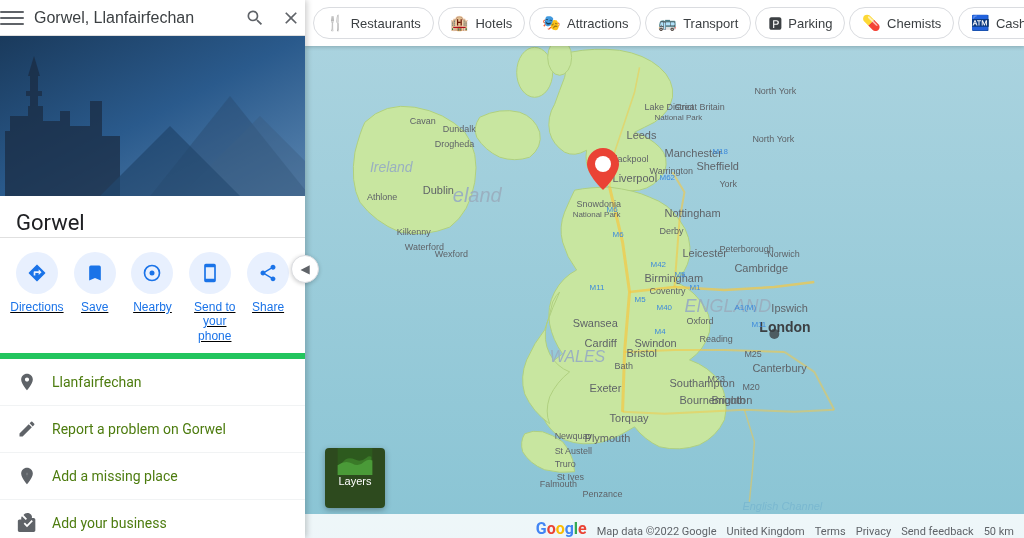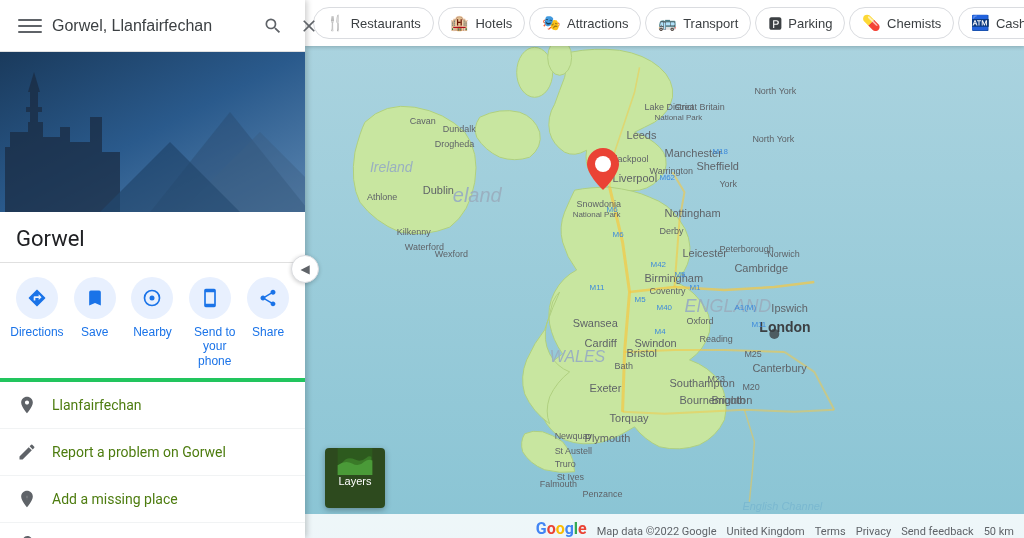--- a/index.html
+++ b/index.html
@@ -7,51 +7,52 @@
 
     
     #sidebar {
       position: absolute; left: 0; top: 0; width: 305px; height: 538px;
       background: #fff; z-index: 10; display: flex; flex-direction: column;
       box-shadow: 2px 0 6px rgba(0,0,0,0.2);
     }
 
     
     .search-bar {
-      display: flex; align-items: center; height: 52px; padding: 0 18px;
+      display: flex; align-items: center; height: 36px; padding: 0 0;
       border-bottom: 1px solid #e0e0e0; background: #fff;
     }
     .hamburger-icon { width: 24px; height: 24px; cursor: pointer; display: flex; flex-direction: column; justify-content: center; gap: 4px; margin-right: 10px; flex-shrink: 0; }
     .hamburger-icon span { display: block; height: 2px; background: #5f6368; border-radius: 1px; }
     .search-input { flex: 1; border: none; outline: none; font-size: 16px; color: #3c4043; background: transparent; }
     .search-actions { display: flex; gap: 8px; align-items: center; }
     .icon-btn { background: none; border: none; cursor: pointer; width: 28px; height: 28px; display: flex; align-items: center; justify-content: center; color: #5f6368; font-size: 18px; }
 
     
     .hero {
       height: 160px; background: linear-gradient(135deg, #1a3a5c 0%, #2a5a8c 40%, #4a7ab0 60%, #6090c0 80%, #5a85b0 100%);
       position: relative; overflow: hidden; flex-shrink: 0;
     }
     .hero-cityscape {
       position: absolute; bottom: 0; left: 0; right: 0; height: 100%;
     }
 
     
     .place-name-section {
-      padding: 14px 16px 11px;
+      padding: 14px 16px 2px;
       border-bottom: 1px solid #e0e0e0;
     }
     .place-name {
       font-size: 22px; font-weight: 400; color: #202124;
     }
 
     
     .action-buttons {
       display: flex; justify-content: space-between; padding: 14px 8px 10px;
-      border-bottom: 4px solid #22c55e;
+      border-bottom: 6px solid #22c55e;
+      text-decoration: underline;
     }
     .action-btn {
       display: flex; flex-direction: column; align-items: center; gap: 6px;
       background: none; border: none; cursor: pointer; width: 60px;
     }
     .action-btn-circle {
       width: 42px; height: 42px; border-radius: 50%; background: #e8f0fe;
       display: flex; align-items: center; justify-content: center;
     }
     .action-btn-circle svg { width: 20px; height: 20px; }

